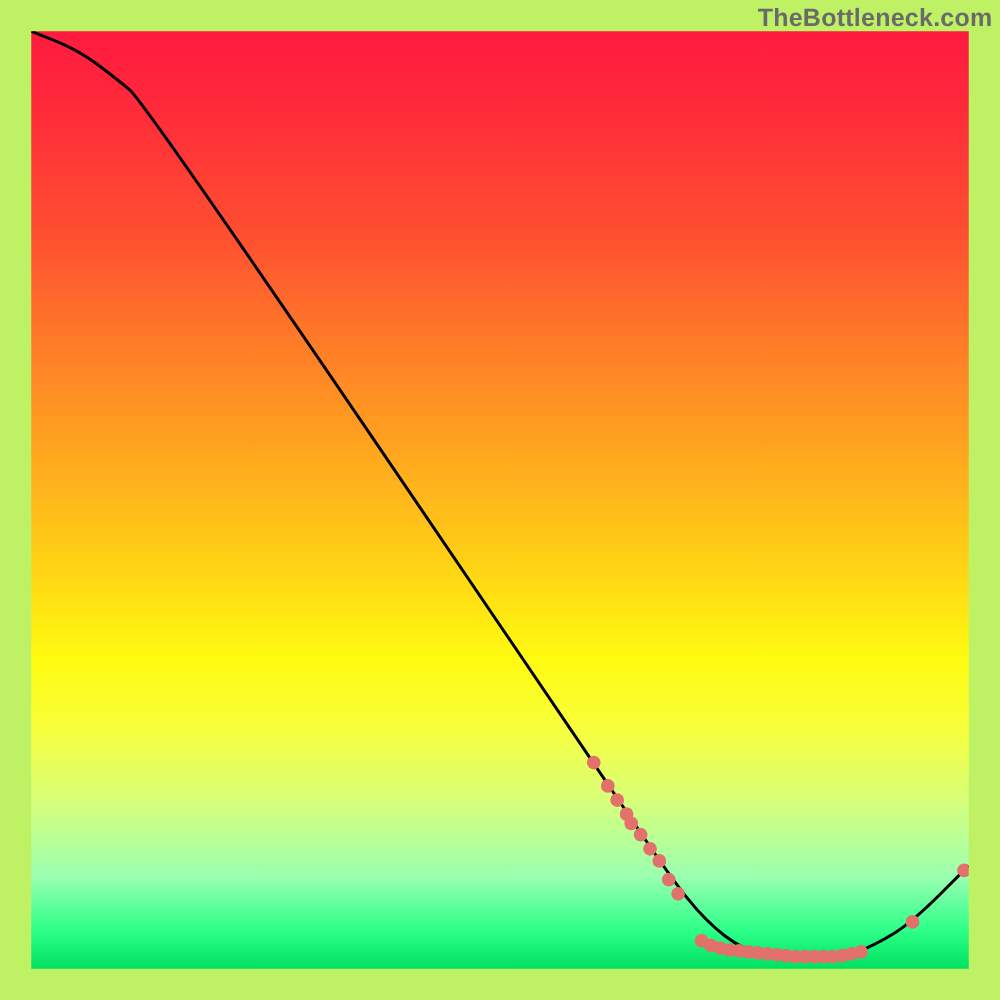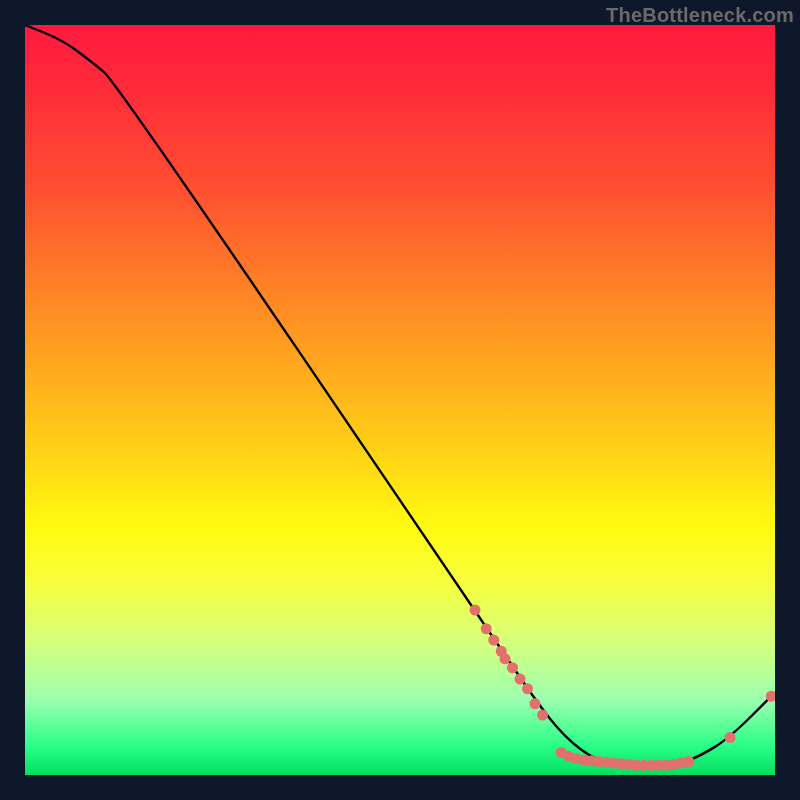--- a/index.html
+++ b/index.html
@@ -1,16 +1,16 @@
 <!DOCTYPE html>
 <html><head>
 <meta charset="utf-8">
 <style>
   html,body{margin:0;padding:0;width:800px;height:800px;background:#000;overflow:hidden;font-family:Arial,Helvetica,sans-serif}
-  .stage{position:relative;width:800px;height:800px;background:#0f172a}
+  .stage{position:relative;width:800px;height:800px;background:#bef264}
   .plot{position:absolute;left:25px;top:25px;width:750px;height:750px}
   .gradient{position:absolute;inset:0;background:linear-gradient(to bottom,
      #ff1a3f 0%,
      #ff2a3a 8%,
      #ff5030 22%,
      #ff7a28 33%,
      #ffa31f 44%,
      #ffcf16 56%,
      #fffb10 67%,
      #f8ff3a 74%,

